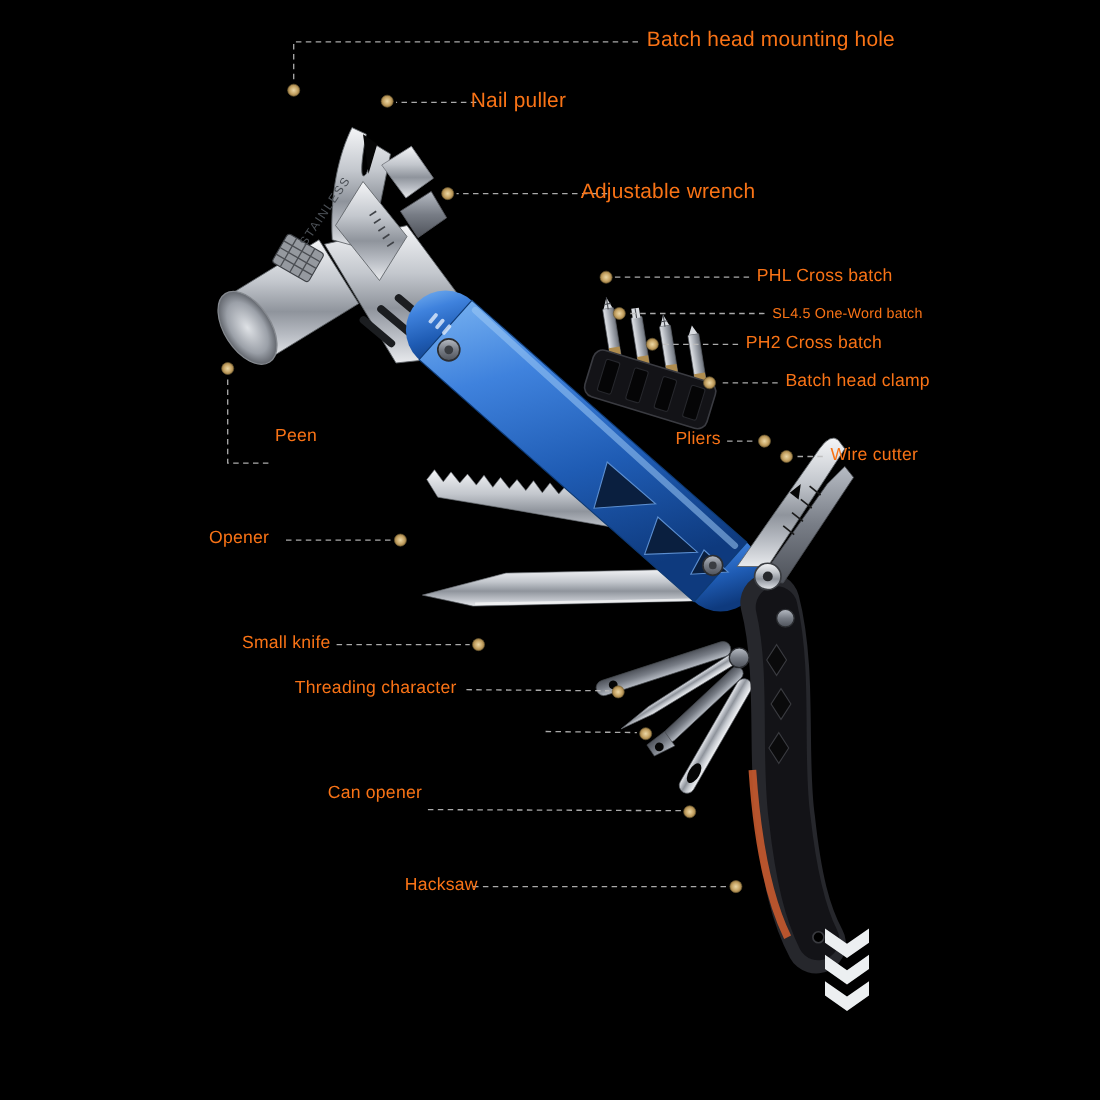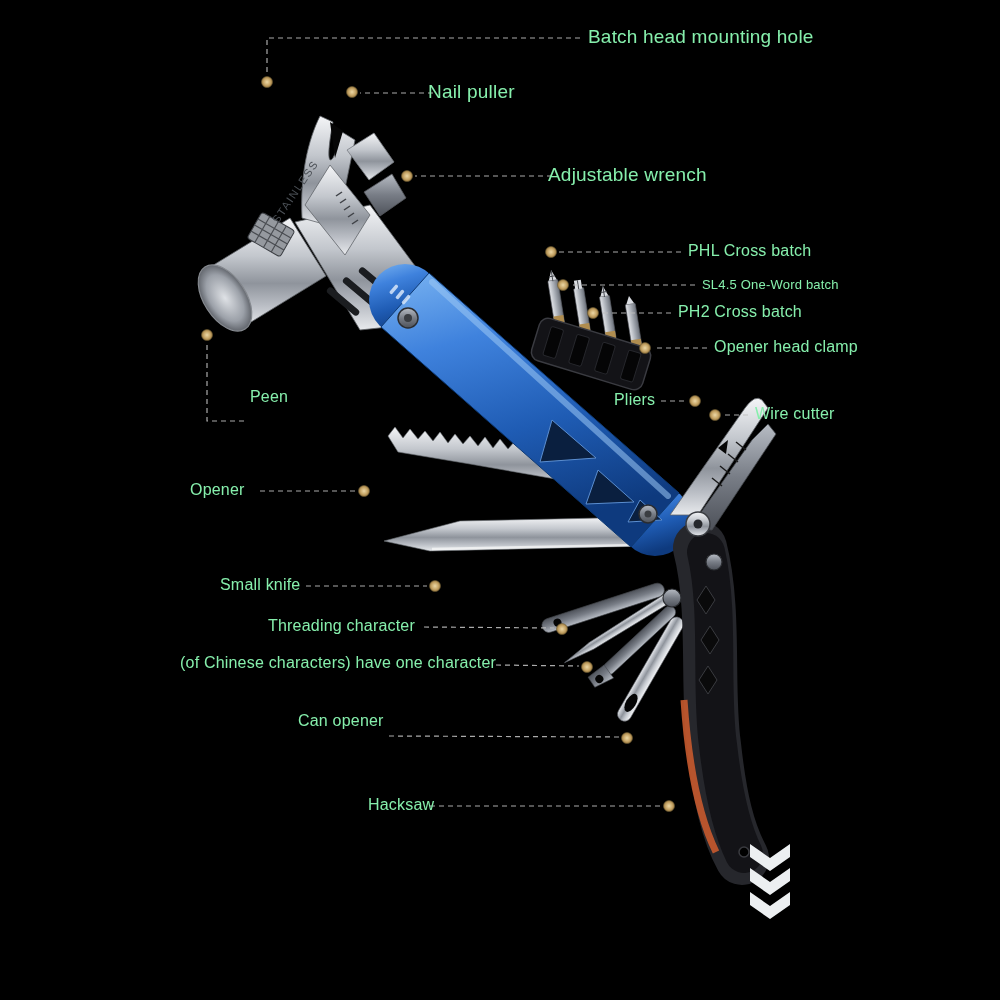--- a/index.html
+++ b/index.html
@@ -1,21 +1,21 @@
 <!DOCTYPE html>
 <html><head>
 <meta charset="utf-8">
 <style>
   html,body{margin:0;padding:0;background:#000;}
   .canvas{
     position:relative;width:1000px;height:1000px;background:#000;
     overflow:hidden;font-family:"Liberation Sans",sans-serif;
   }
   svg.scene{position:absolute;left:0;top:0;z-index:1;}
-  .callout{position:absolute;color:#86efac;white-space:nowrap;z-index:2;letter-spacing:.2px;}
+  .callout{position:absolute;color:#f97316;white-space:nowrap;z-index:2;letter-spacing:.2px;}
   .lbl-lg{font-size:19px;}
   .lbl{font-size:16px;}
   .lbl-sm{font-size:13px;}
 </style>
 </head>
 <body>
 
 <div class="canvas">
 
   <svg class="scene" width="1000" height="1000" viewBox="0 0 1000 1000">
@@ -244,28 +244,27 @@
 
     <g fill="#eceff1">
       <polygon points="750,844 770,858 790,844 790,857 770,871 750,857"></polygon>
       <polygon points="750,868 770,882 790,868 790,881 770,895 750,881"></polygon>
       <polygon points="750,892 770,906 790,892 790,905 770,919 750,905"></polygon>
     </g>
   </svg>
 
   <div class="callout lbl-lg" style="left:588px;top:26px">Batch head mounting hole</div>
   <div class="callout lbl-lg" style="left:428px;top:81px">Nail puller</div>
-  <div class="callout lbl-lg" style="left:548px;top:164px">Adjustable wrench</div>
+  <div class="callout lbl-lg" style="left:528px;top:164px">Adjustable wrench</div>
   <div class="callout lbl" style="left:688px;top:242px">PHL Cross batch</div>
   <div class="callout lbl-sm" style="left:702px;top:277px">SL4.5 One-Word batch</div>
   <div class="callout lbl" style="left:678px;top:303px">PH2 Cross batch</div>
-  <div class="callout lbl" style="left:714px;top:338px">Opener head clamp</div>
+  <div class="callout lbl" style="left:714px;top:338px">Batch head clamp</div>
   <div class="callout lbl" style="left:614px;top:391px">Pliers</div>
   <div class="callout lbl" style="left:755px;top:405px">Wire cutter</div>
   <div class="callout lbl" style="left:250px;top:388px">Peen</div>
   <div class="callout lbl" style="left:190px;top:481px">Opener</div>
   <div class="callout lbl" style="left:220px;top:576px">Small knife</div>
   <div class="callout lbl" style="left:268px;top:617px">Threading character</div>
-  <div class="callout lbl" style="left:180px;top:654px">(of Chinese characters) have one character</div>
   <div class="callout lbl" style="left:298px;top:712px">Can opener</div>
   <div class="callout lbl" style="left:368px;top:796px">Hacksaw</div>
 
 </div>
 
 </body></html>

